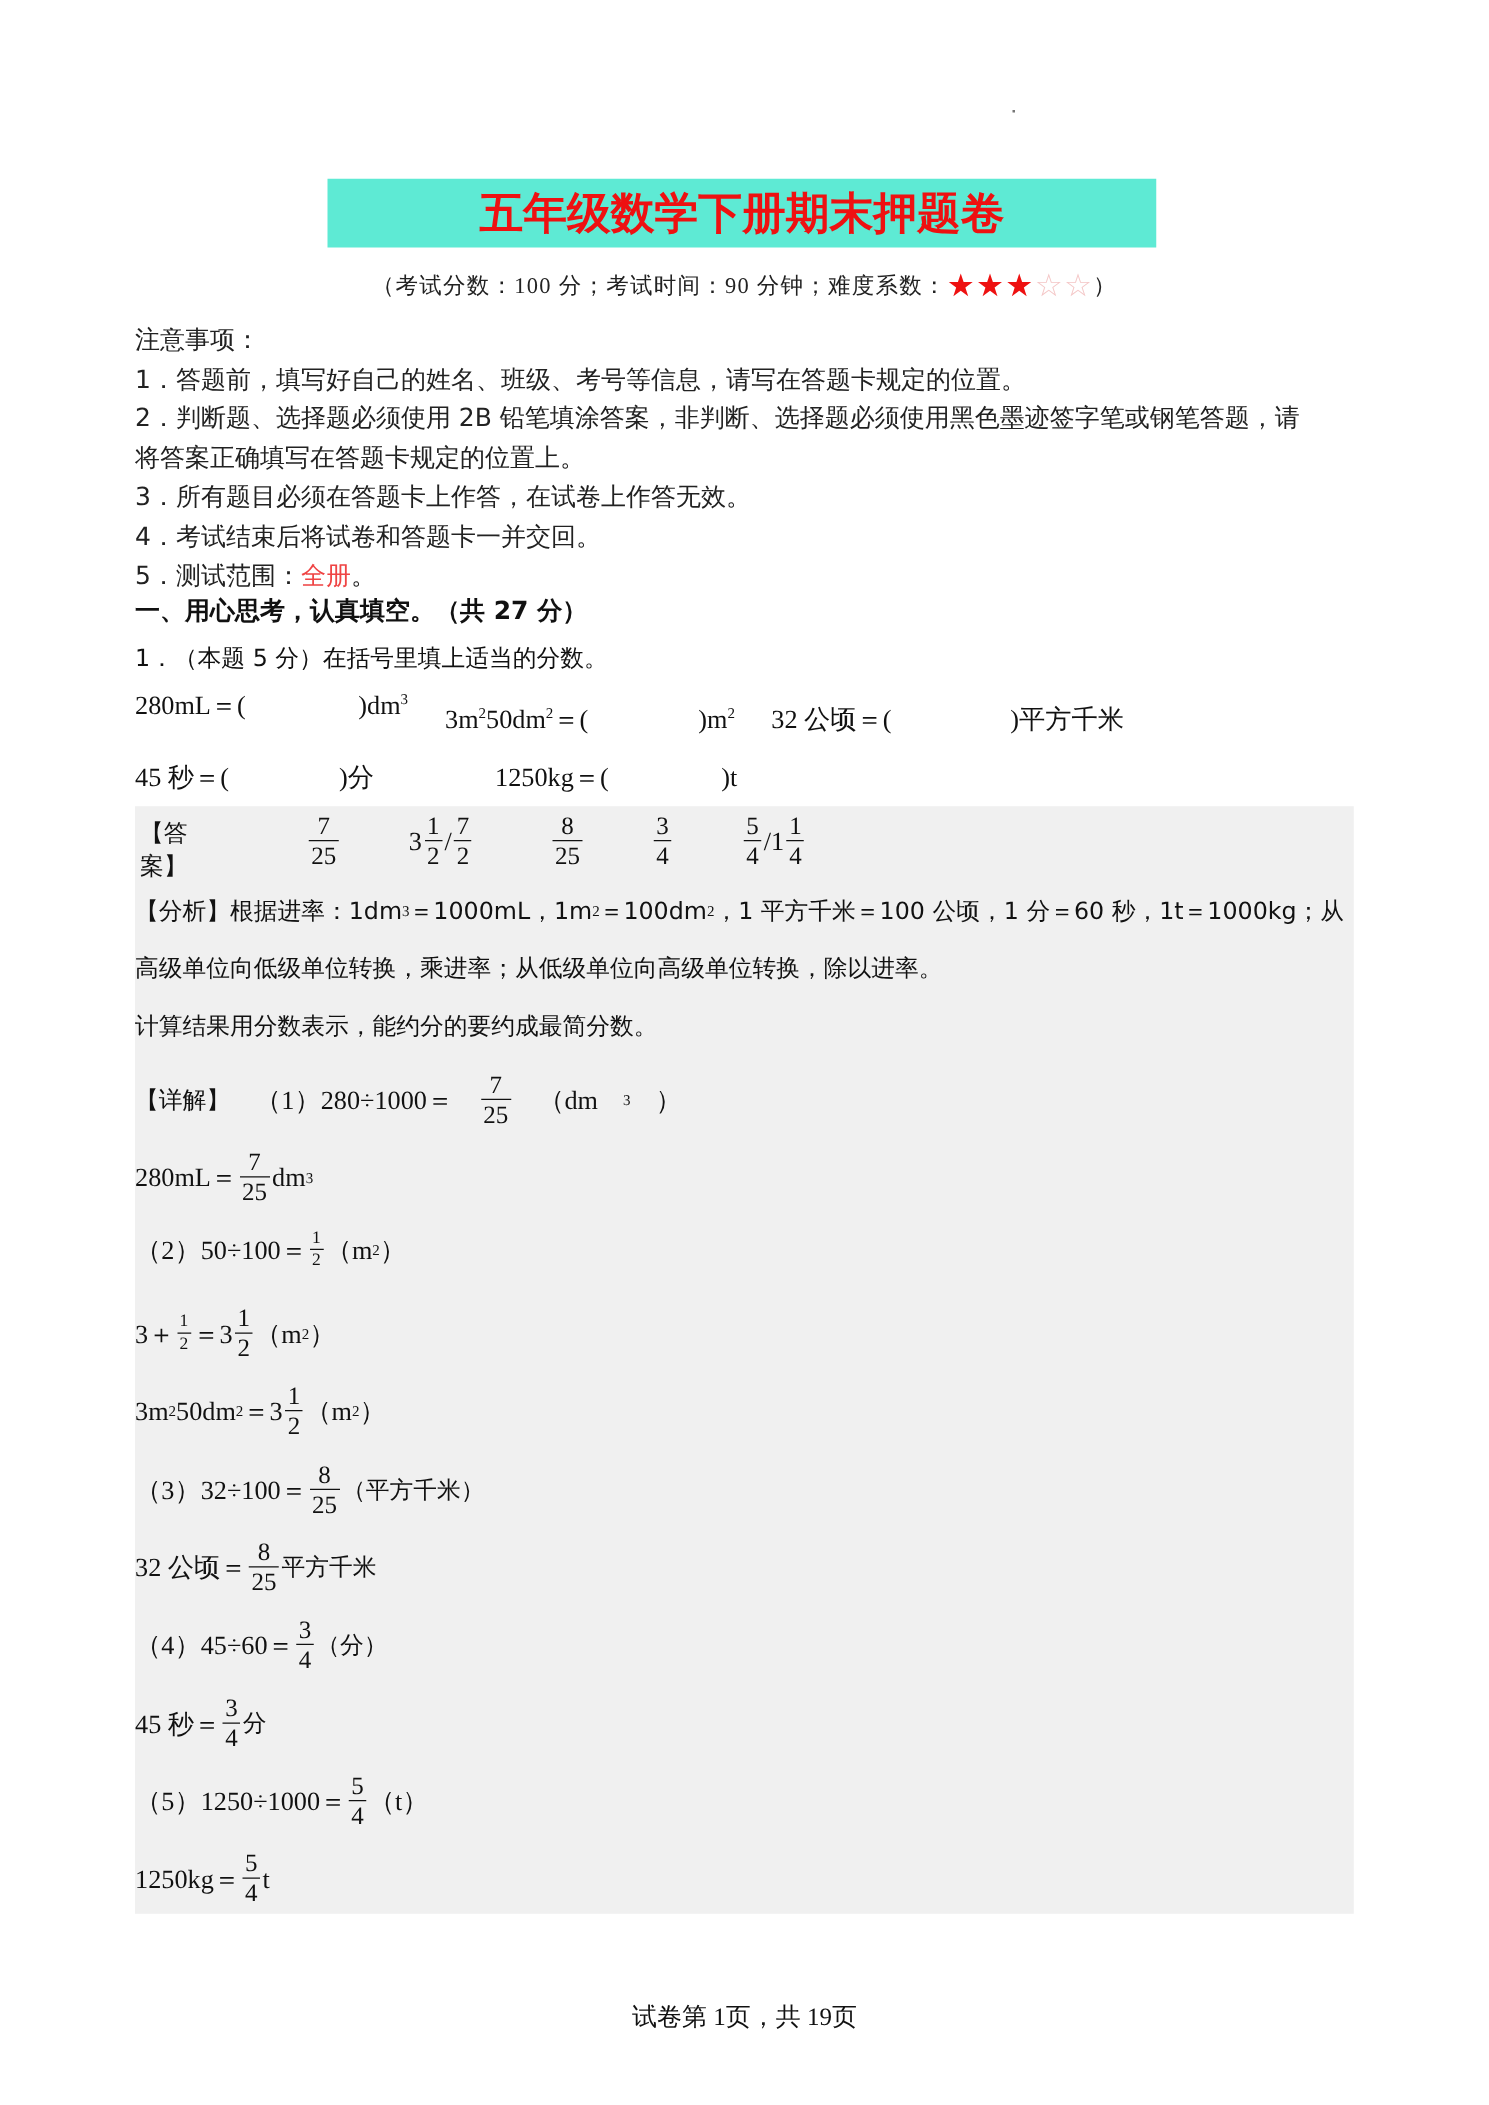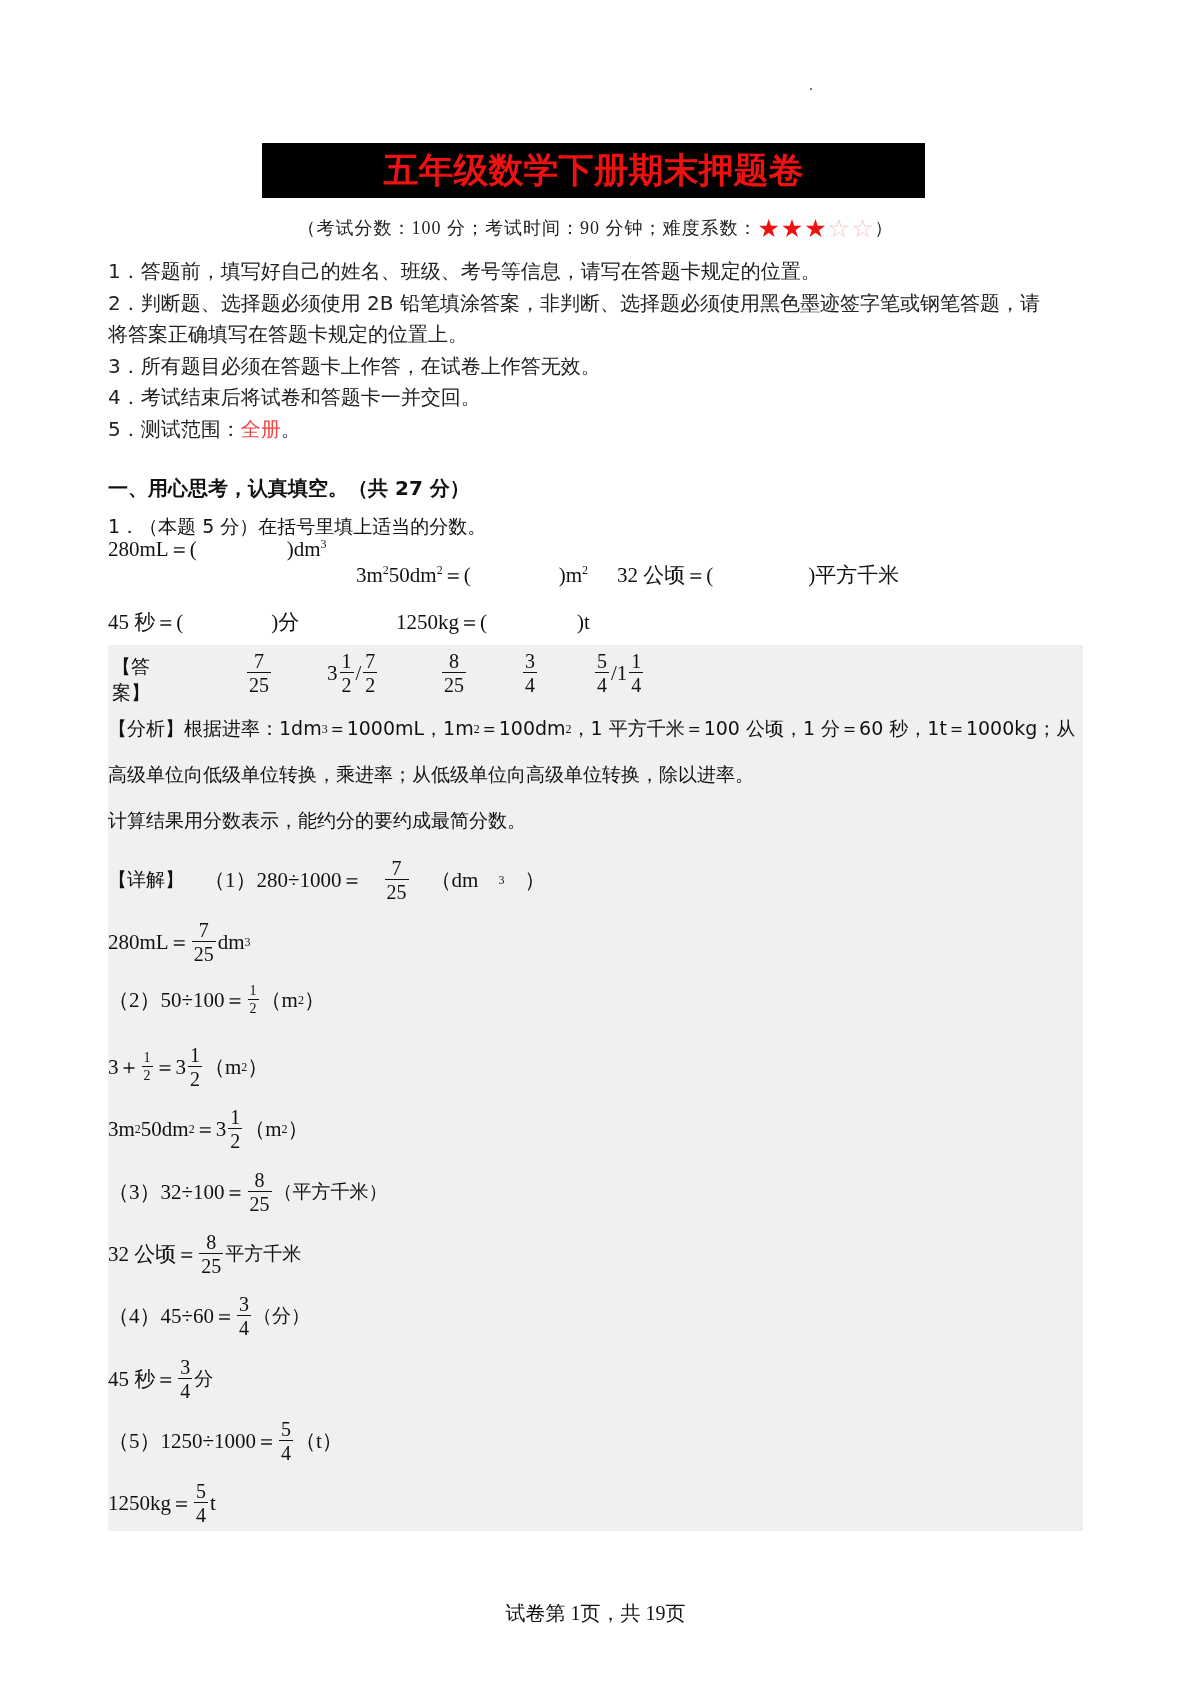--- a/index.html
+++ b/index.html
@@ -1,20 +1,20 @@
 <!DOCTYPE html>
 <html><head>
 <meta charset="utf-8">
 <style>
   html, body { margin: 0; padding: 0; background: #ffffff; }
   body { width: 1191px; height: 1684px; position: relative; overflow: hidden;
          font-family: "Liberation Serif", "DejaVu Serif", serif; color: #111; }
   .abs { position: absolute; }
   .dot { left: 810px; top: 88px; width: 2px; height: 2px; background: #777; }
-  .banner { left: 262px; top: 143px; width: 663px; height: 55px; background: #000000;
+  .banner { left: 262px; top: 143px; width: 663px; height: 55px; background: #5eead4;
             display: flex; align-items: center; justify-content: center;
             font-family: Liberation Sans, sans-serif; font-weight: bold;
             font-size: 35px; letter-spacing: 0px; white-space: nowrap; }
   .banner .red { color: #ee1111; }
   .banner .blue { color: #1a66b8; }
   .subtitle { left: 0; width: 1191px; top: 216px; text-align: center; font-size: 18px; color: #222;
               letter-spacing: 1px; white-space: nowrap; }
   .stars { display: inline-block; vertical-align: -3px; }
   .star { display: inline-block; font-size: 25px; line-height: 20px; }
   .star.filled { color: #ee1111; }
@@ -48,34 +48,35 @@
 
 <div class="abs banner">
   <span class="red">五年级数学下册期末押题卷</span>
 </div>
 
 <div class="abs subtitle">
   <span>（考试分数：100 分；考试时间：90 分钟；难度系数：</span><span class="stars"><span class="star filled">★</span><span class="star filled">★</span><span class="star filled">★</span><span class="star empty">☆</span><span class="star empty">☆</span></span><span>）</span>
 </div>
 
 <div class="abs notes">
+  <div class="line">注意事项：</div>
   <div class="line">1．答题前，填写好自己的姓名、班级、考号等信息，请写在答题卡规定的位置。</div>
   <div class="line">2．判断题、选择题必须使用 2B 铅笔填涂答案，非判断、选择题必须使用黑色墨迹签字笔或钢笔答题，请</div>
   <div class="line">将答案正确填写在答题卡规定的位置上。</div>
   <div class="line">3．所有题目必须在答题卡上作答，在试卷上作答无效。</div>
   <div class="line">4．考试结束后将试卷和答题卡一并交回。</div>
   <div class="line"><span>5．测试范围：</span><span class="red">全册</span><span>。</span></div>
 </div>
 
 <div class="abs section">一、用心思考，认真填空。（共 27 分）</div>
 
 <div class="abs q1"><span class="tag">1．（本题 5 分）在括号里填上适当的分数。</span></div>
 
 <div class="abs fill" style="left:0;top:0;">
-  <div class="item" style="left:108px;top:535px;">
+  <div class="item" style="left:108px;top:550px;">
     <span>280mL＝(</span><span style="display:inline-block;width:90px;"></span><span>)dm</span><sup>3</sup>
   </div>
   <div class="item" style="left:356px;top:561px;">
     <span>3m</span><sup>2</sup><span>50dm</span><sup>2</sup><span>＝(</span><span style="display:inline-block;width:88px;"></span><span>)m</span><sup>2</sup>
   </div>
   <div class="item" style="left:617px;top:561px;">
     <span>32 公顷＝(</span><span style="display:inline-block;width:95px;"></span><span>)平方千米</span>
   </div>
   <div class="item" style="left:108px;top:608px;">
     <span>45 秒＝(</span><span style="display:inline-block;width:88px;"></span><span>)分</span>

